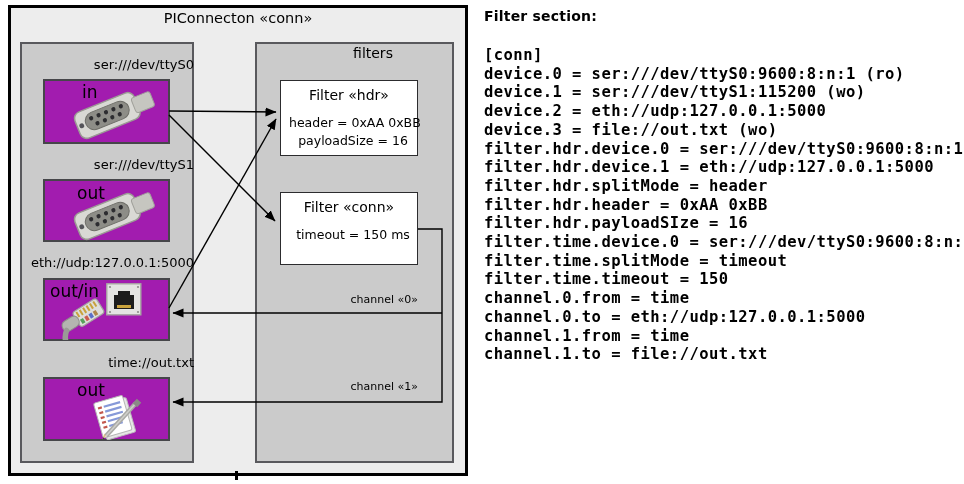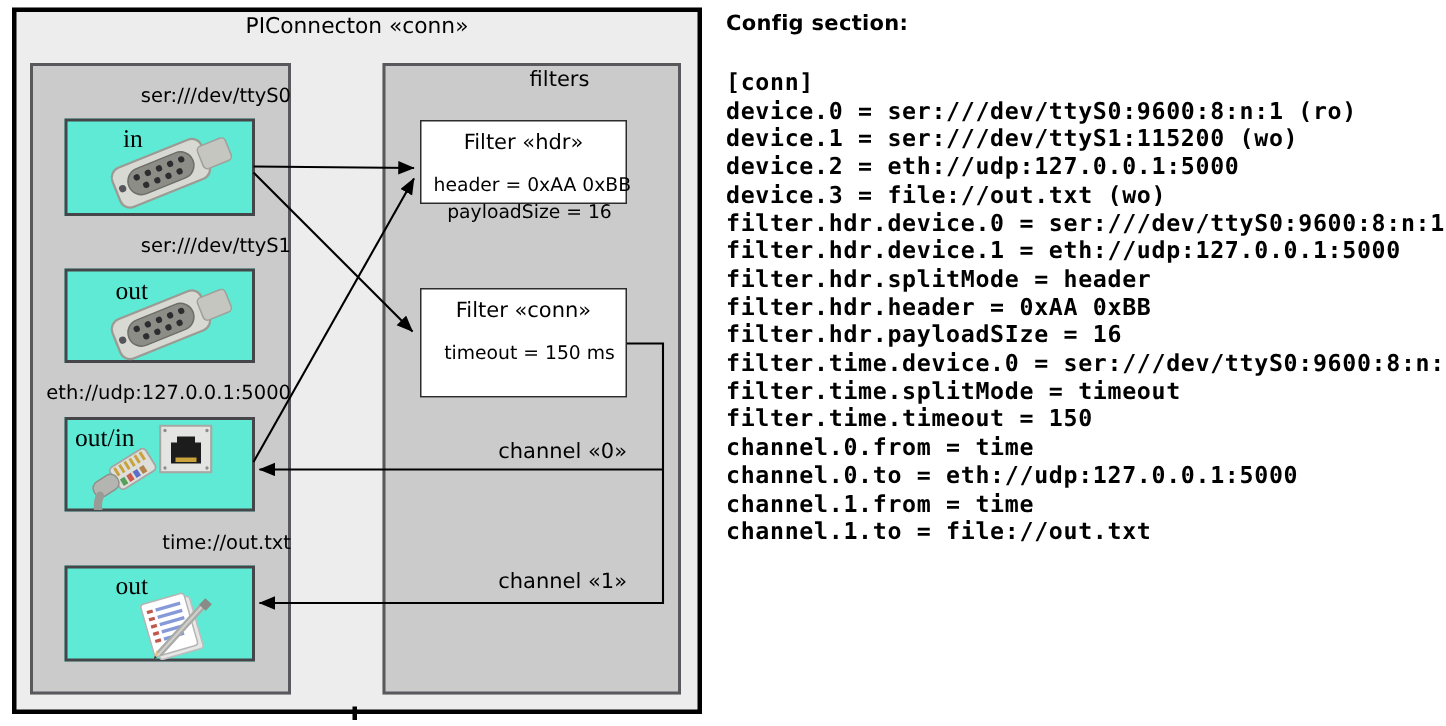--- a/index.html
+++ b/index.html
@@ -28,38 +28,38 @@
   .panel-right { left:255px; top:42px; width:199px; height:421px; }
   .filters-label {
     left:255px; top:45px; width:236px; text-align:center; font-size:14px;
   }
 
   
   .device-label {
     left:20px; width:174px; text-align:right; font-size:13px; line-height:16px;
   }
   .device-box {
-    left:43px; width:127px; background:#5eead4;
-    border:2px solid #46464a; box-sizing:border-box;font-family:Liberation Serif, serif;
+    left:43px; width:127px; background:#a21caf;
+    border:2px solid #46464a; box-sizing:border-box;
   }
   .dev-dir { position:absolute; font-size:17px; line-height:19px; }
 
   
   .filter-box {
     left:280px; width:138px; background:#fff;
     border:1.5px solid #2c2c2e; box-sizing:border-box;
   }
   .filter-title { text-align:center; margin-top:6px; font-size:14px; }
   .filter-props {
     margin:11px 0 0 8px; font-size:12.5px; line-height:17.5px; white-space:pre;text-align:center;
   }
 
   
   .channel-label {
-    left:280px; width:138px; text-align:right; font-size:14px;
+    left:280px; width:138px; text-align:right; font-size:11px;
   }
   .channel-0 { top:293px; }
   .channel-1 { top:380px; }
 
   
   .config-heading {
     left:484px; top:8px; font-size:14px; font-weight:bold;
     font-family:"DejaVu Sans", sans-serif; letter-spacing:0.2px;
   }
   .config-body {
@@ -178,21 +178,21 @@
     <g>
       <line x1="17" y1="42" x2="47" y2="9" stroke="#a9a9a5" stroke-width="4.5" stroke-linecap="butt"></line>
       <line x1="17" y1="42" x2="47" y2="9" stroke="#cfcfcb" stroke-width="1.6"></line>
       <polygon points="17,42 13.5,45.5 15.2,39.6" fill="#e0c08a"></polygon>
       <polygon points="13.5,45.5 14.2,43.2 15.6,44.4" fill="#3c3c3c"></polygon>
       <rect x="45" y="6" width="6" height="6" transform="rotate(-47 48 9)" fill="#8a8a86"></rect>
     </g>
   </svg>
 </div>
 
-<div class="abs filter-box" style="top:80px;height:56px">
+<div class="abs filter-box" style="top:80px;height:76px">
   <div class="filter-title">Filter «hdr»</div>
   <div class="filter-props">header = 0xAA 0xBB
 payloadSize = 16</div>
 </div>
 <div class="abs filter-box" style="top:192px;height:73px">
   <div class="filter-title">Filter «conn»</div>
   <div class="filter-props">timeout = 150 ms</div>
 </div>
 
 <div class="abs channel-label channel-0">channel «0»</div>
@@ -206,21 +206,21 @@
   </defs>
   <g stroke="#000" stroke-width="1.4" fill="none">
     <line x1="169" y1="111" x2="276" y2="112" marker-end="url(#arr)"></line>
     <line x1="169" y1="115" x2="275" y2="221" marker-end="url(#arr)"></line>
     <line x1="169" y1="308" x2="276" y2="119" marker-end="url(#arr)"></line>
     <path d="M418 229 H442 V402 H173" marker-end="url(#arr)"></path>
     <path d="M442 313 H173" marker-end="url(#arr)"></path>
   </g>
 </svg>
 
-<div class="abs config-heading">Config section:</div>
+<div class="abs config-heading">Filter section:</div>
 <pre class="abs config-body">[conn]
 device.0 = ser:///dev/ttyS0:9600:8:n:1 (ro)
 device.1 = ser:///dev/ttyS1:115200 (wo)
 device.2 = eth://udp:127.0.0.1:5000
 device.3 = file://out.txt (wo)
 filter.hdr.device.0 = ser:///dev/ttyS0:9600:8:n:1
 filter.hdr.device.1 = eth://udp:127.0.0.1:5000
 filter.hdr.splitMode = header
 filter.hdr.header = 0xAA 0xBB
 filter.hdr.payloadSIze = 16

